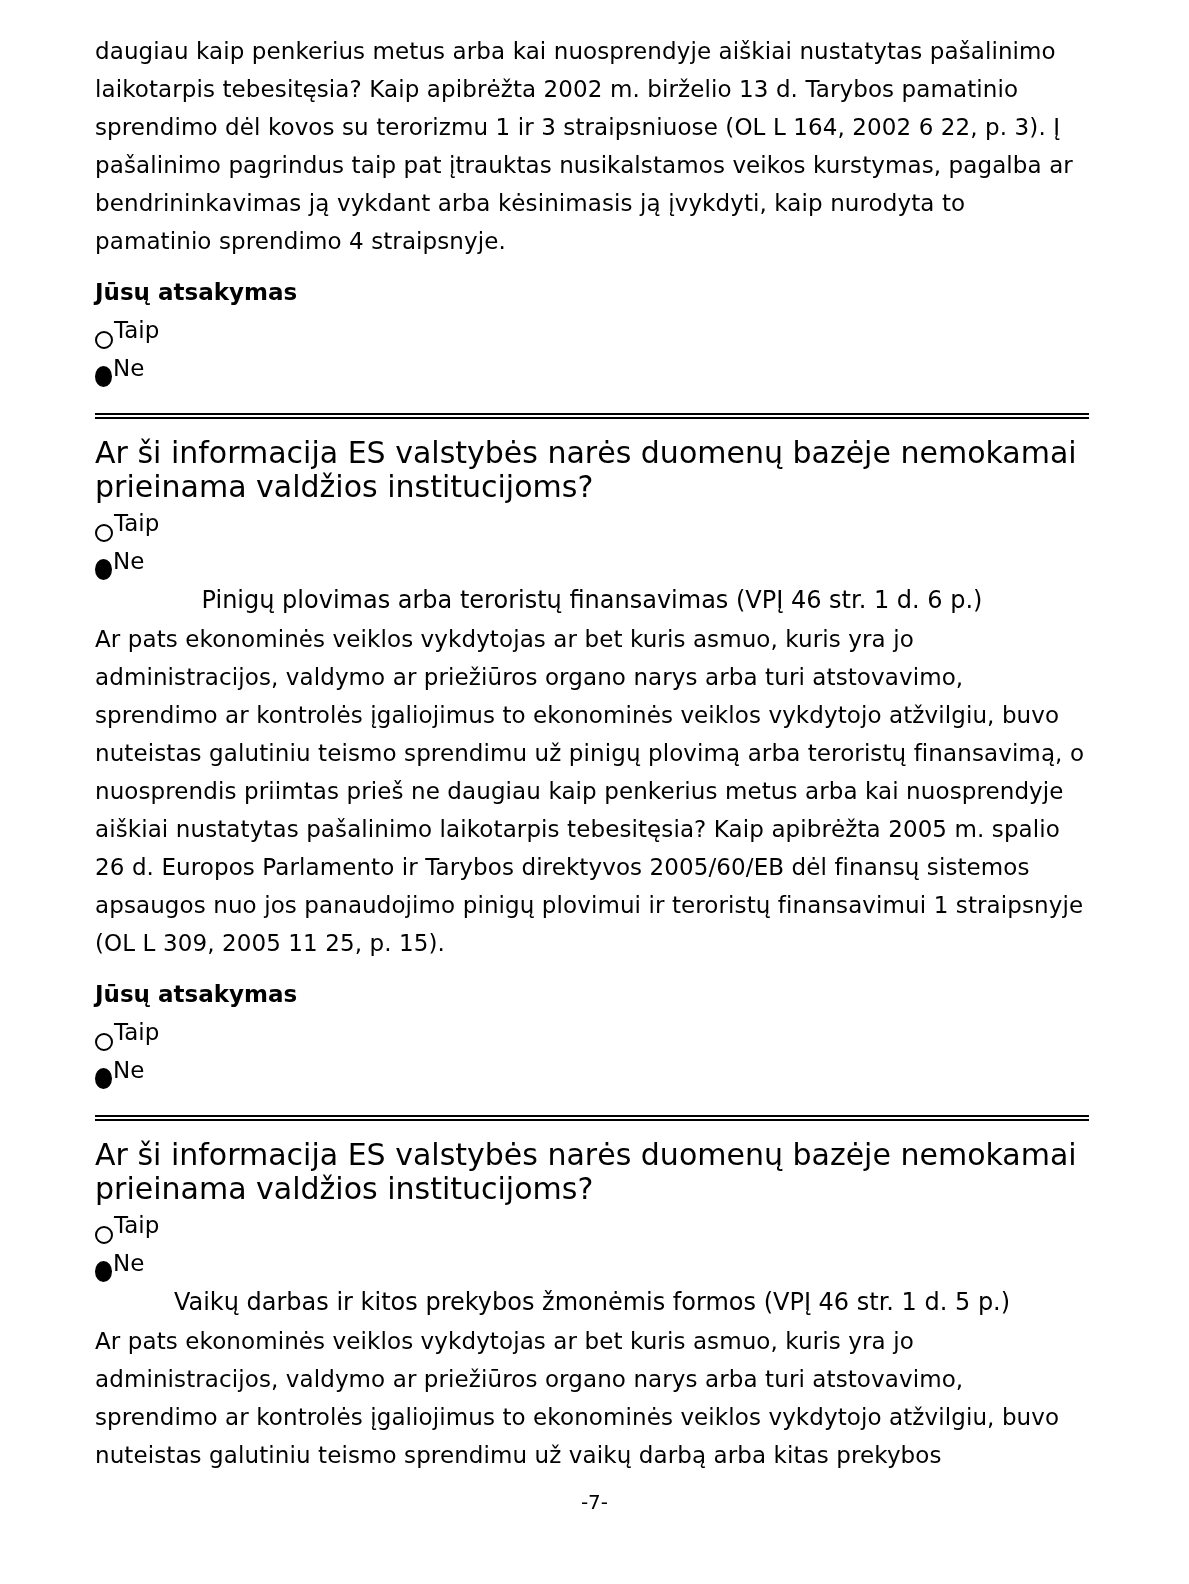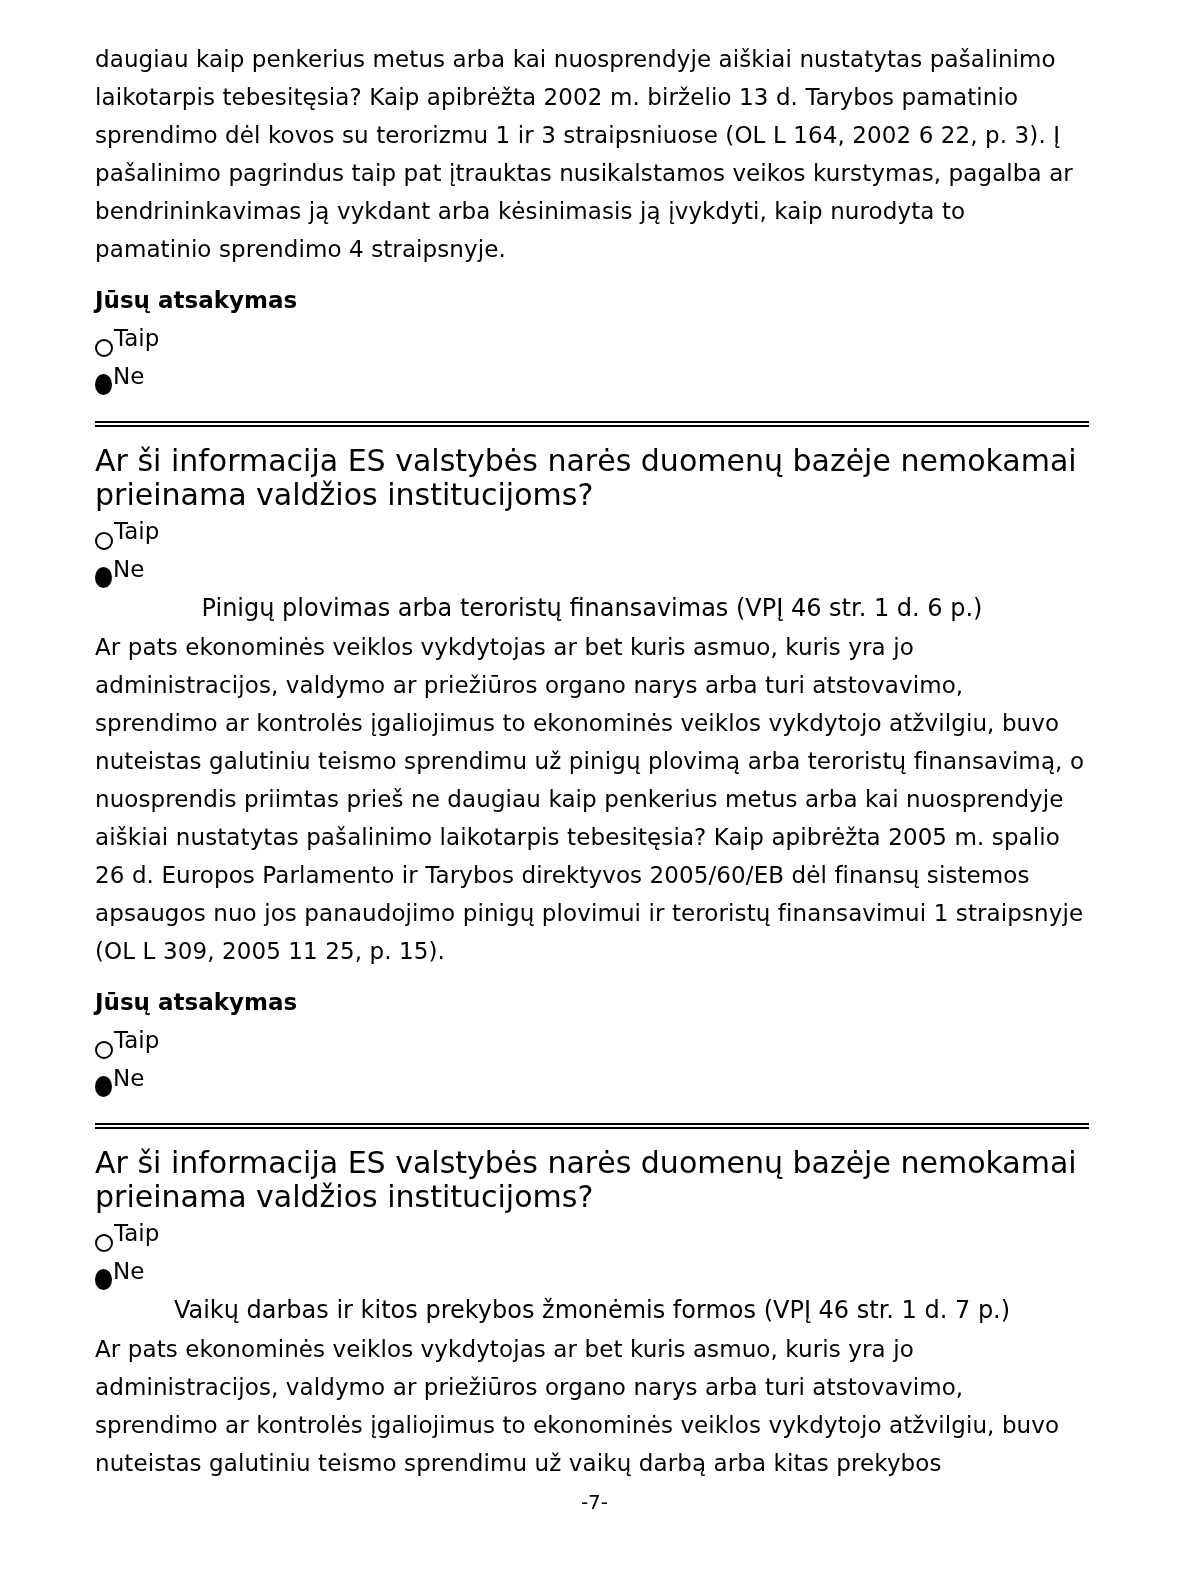--- a/index.html
+++ b/index.html
@@ -6,21 +6,21 @@
   html, body { background: #ffffff; }
   body {
     width: 1189px;
     height: 1584px;
     position: relative;
     font-family: "DejaVu Sans", "Liberation Sans", sans-serif;
     color: #000000;
     overflow: hidden;
   }
   .content {
-    padding: 40px 100px 0 95px;
+    padding: 32px 100px 0 95px;
   }
   .para {
     font-size: 23px;
     line-height: 38px;
     letter-spacing: 0.1px;
   }
   .answer-label {
     font-size: 23px;
     line-height: 38px;
     margin-top: 13px;
@@ -121,18 +121,18 @@
   <div class="question">Ar ši informacija ES valstybės narės duomenų bazėje nemokamai prieinama valdžios institucijoms?</div>
   <div class="radio-row">
     <span class="radio-dot"></span>
     <span>Taip</span>
   </div>
   <div class="radio-row">
     <span class="radio-dot checked"></span>
     <span>Ne</span>
   </div>
 
-  <div class="section-heading">Vaikų darbas ir kitos prekybos žmonėmis formos (VPĮ 46 str. 1 d. 7 p.)</div>
+  <div class="section-heading">Vaikų darbas ir kitos prekybos žmonėmis formos (VPĮ 46 str. 1 d. 5 p.)</div>
   <p class="para">Ar pats ekonominės veiklos vykdytojas ar bet kuris asmuo, kuris yra jo administracijos, valdymo ar priežiūros organo narys arba turi atstovavimo, sprendimo ar kontrolės įgaliojimus to ekonominės veiklos vykdytojo atžvilgiu, buvo nuteistas galutiniu teismo sprendimu už vaikų darbą arba kitas prekybos</p>
 
 </div>
 
 <div class="page-number">-7-</div>
 
 </body></html>

